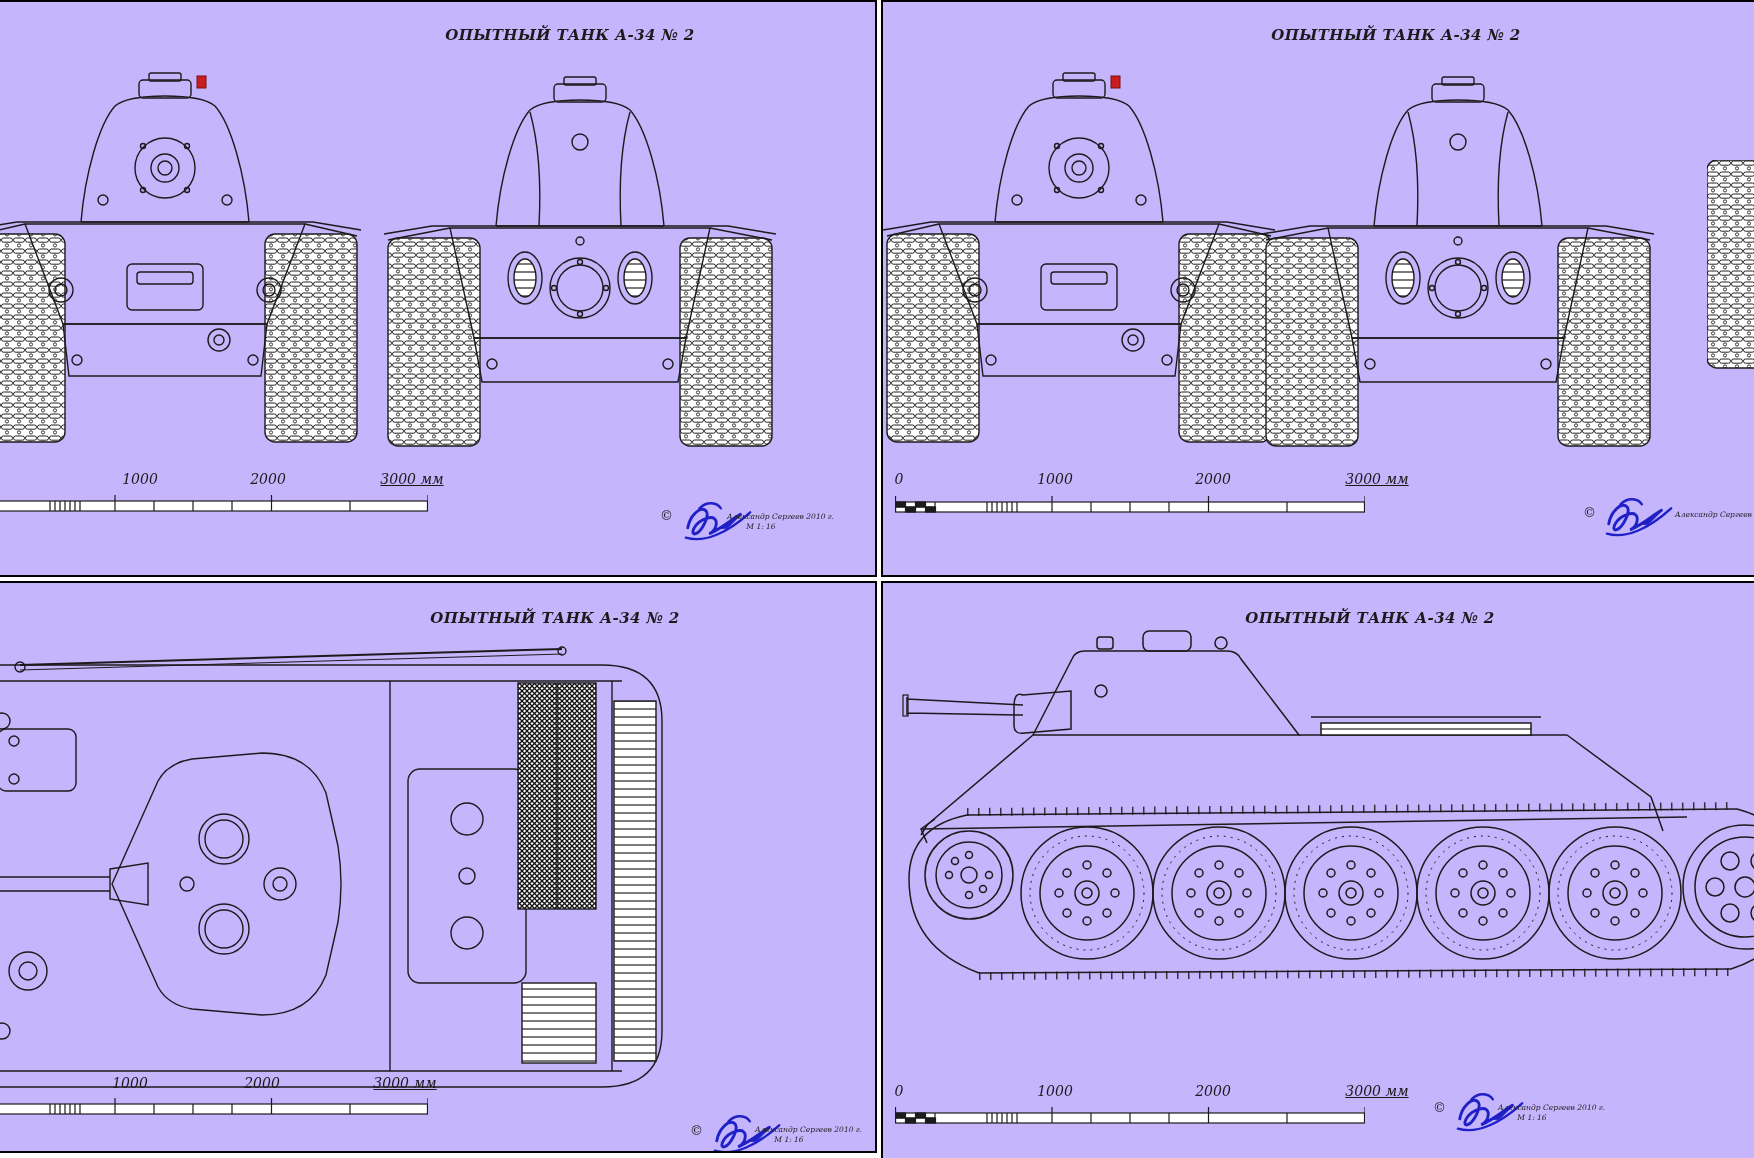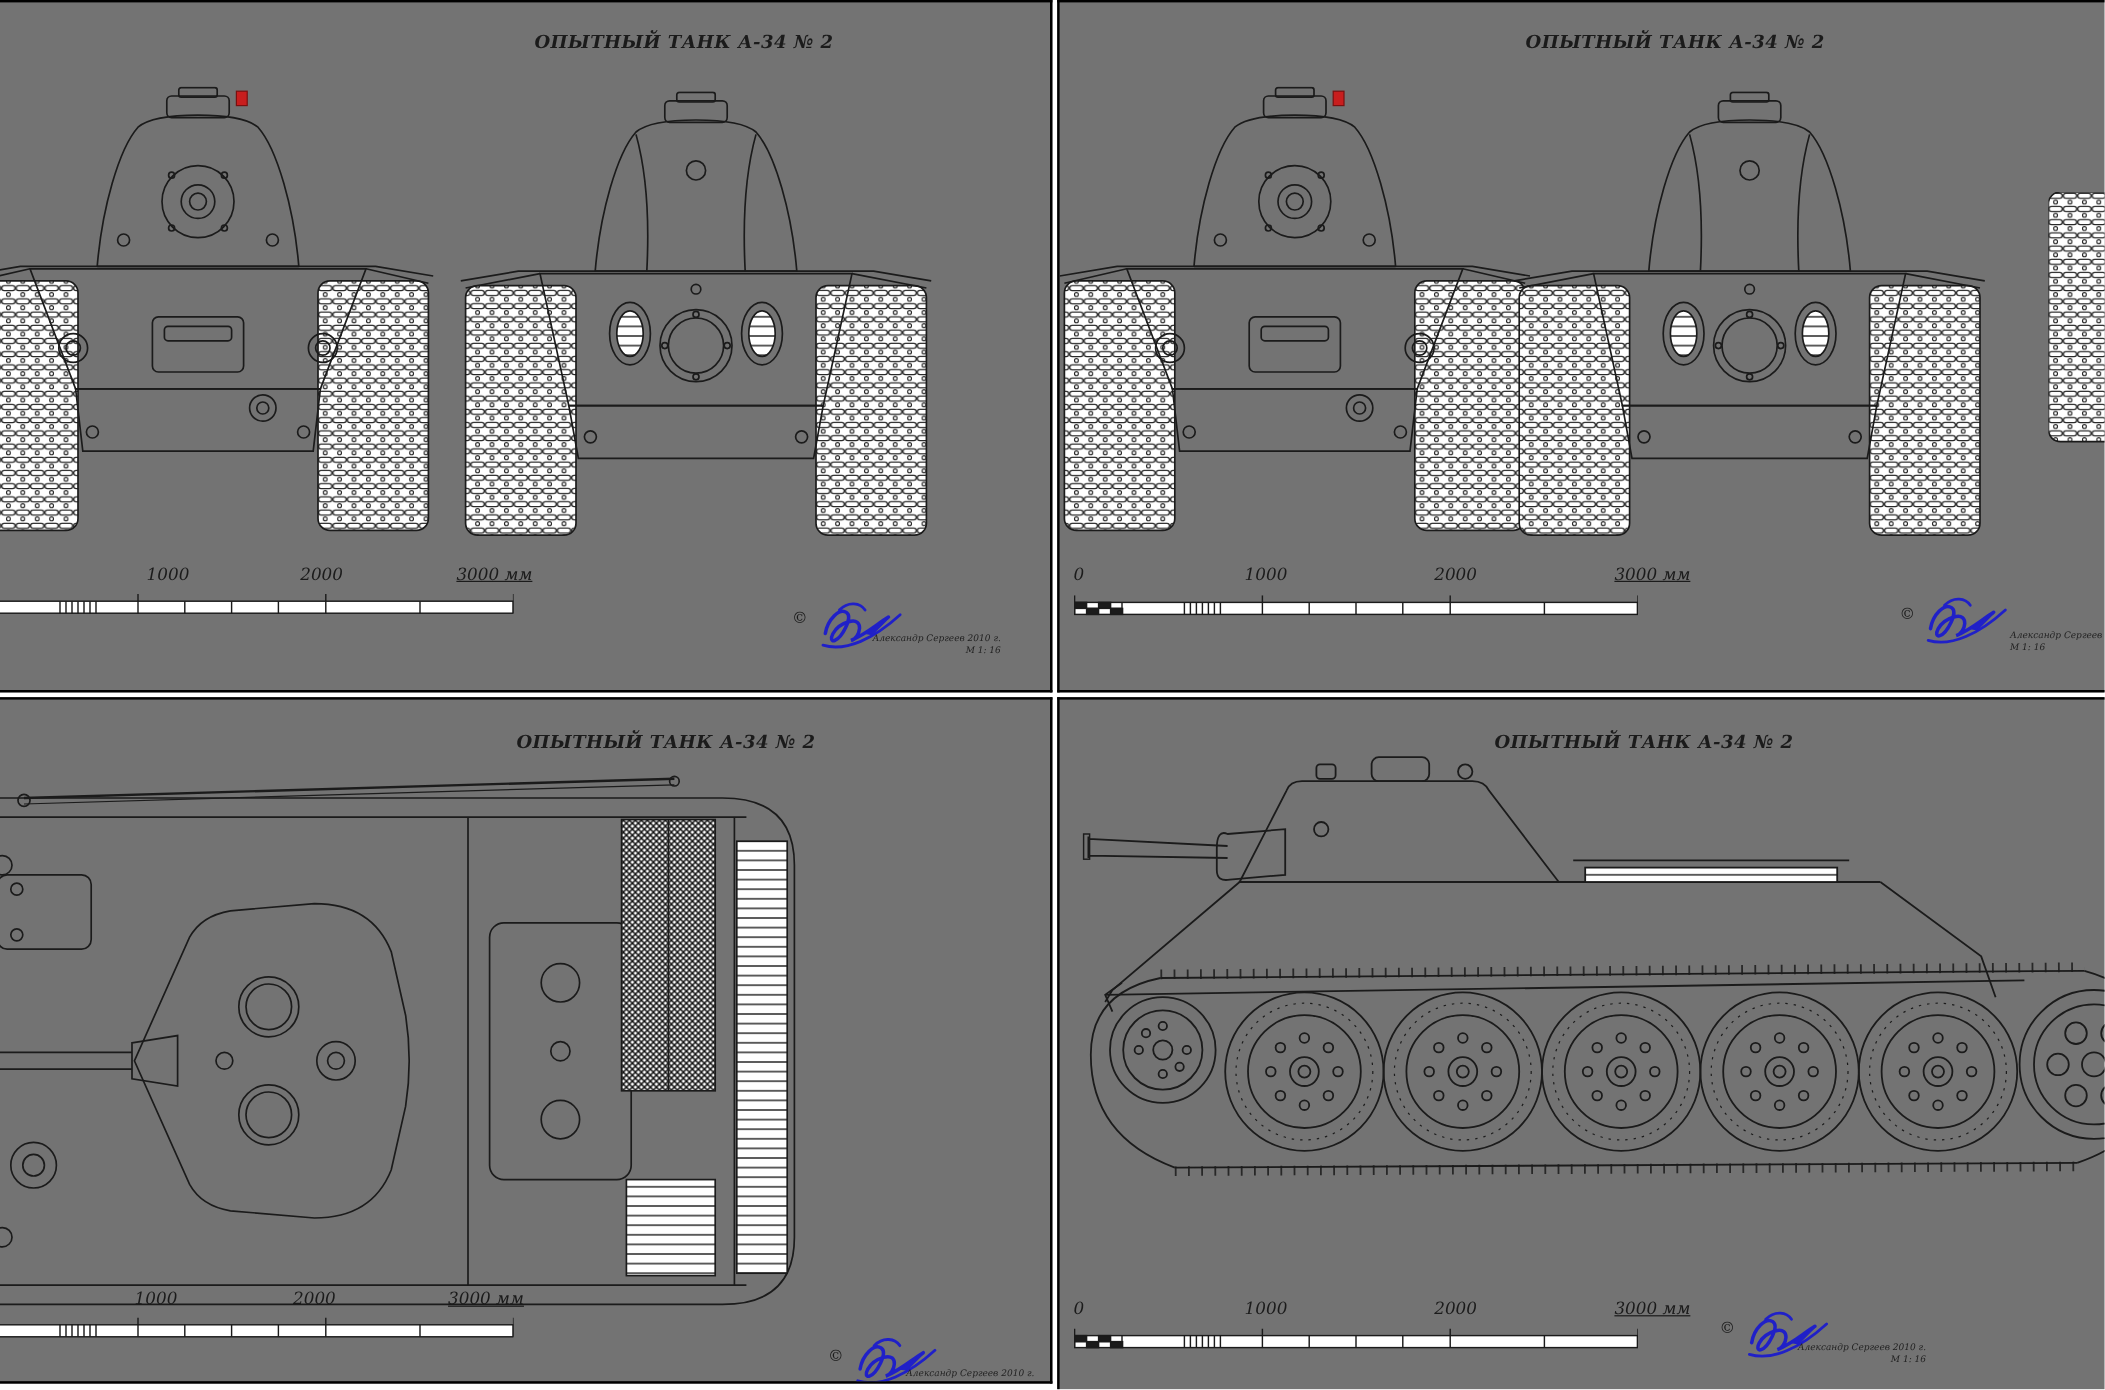--- a/index.html
+++ b/index.html
@@ -1,31 +1,31 @@
 <!DOCTYPE html>
 <html><head>
 <meta charset="utf-8">
 <style>
   html,body{margin:0;padding:0;background:#ffffff;}
   #stage{position:relative;width:1754px;height:1158px;background:#ffffff;overflow:hidden;
          font-family:"DejaVu Serif","Liberation Serif",serif;color:#1b1b1b;}
-  .sheet{position:absolute;background:#737373;box-sizing:border-box;overflow:hidden;}
+  .sheet{position:absolute;background:#c4b5fd;box-sizing:border-box;overflow:hidden;}
   #sheet-tl{left:0;top:0;width:877px;height:577px;border-top:2px solid #000;border-right:2px solid #000;border-bottom:2px solid #000;}
   #sheet-tr{left:881px;top:0;width:873px;height:577px;border-top:2px solid #000;border-left:2px solid #000;border-bottom:2px solid #000;}
   #sheet-bl{left:0;top:581px;width:877px;height:572px;border-top:2px solid #000;border-right:2px solid #000;border-bottom:2px solid #000;}
   #sheet-br{left:881px;top:581px;width:873px;height:577px;border-top:2px solid #000;border-left:2px solid #000;}
   .ptitle{position:absolute;width:280px;text-align:center;font-style:italic;font-weight:700;
           font-size:15px;letter-spacing:.4px;white-space:nowrap;}
   .slabel{position:absolute;font-style:italic;font-size:14px;white-space:nowrap;text-align:center;width:70px;}
   .slabel.wide{width:110px;text-decoration:underline;}
   .drawing{position:absolute;}
   .credit-copy{position:absolute;font-size:13px;}
   .credit-sig{position:absolute;}
-  .credit-text{position:absolute;font-style:italic;font-size:7.5px;line-height:10px;color:#222;margin-top:15px;}
-  .credit-text .l2{display:block;}
+  .credit-text{position:absolute;font-style:italic;font-size:7.5px;line-height:10px;color:#222;}
+  .credit-text .l2{display:block;text-align:center;}
   .ra{text-align:right;}
   svg{display:block;}
 </style>
 </head>
 <body>
 
 <div id="stage">
 
   <svg width="0" height="0" style="position:absolute" aria-hidden="true">
     <defs>

